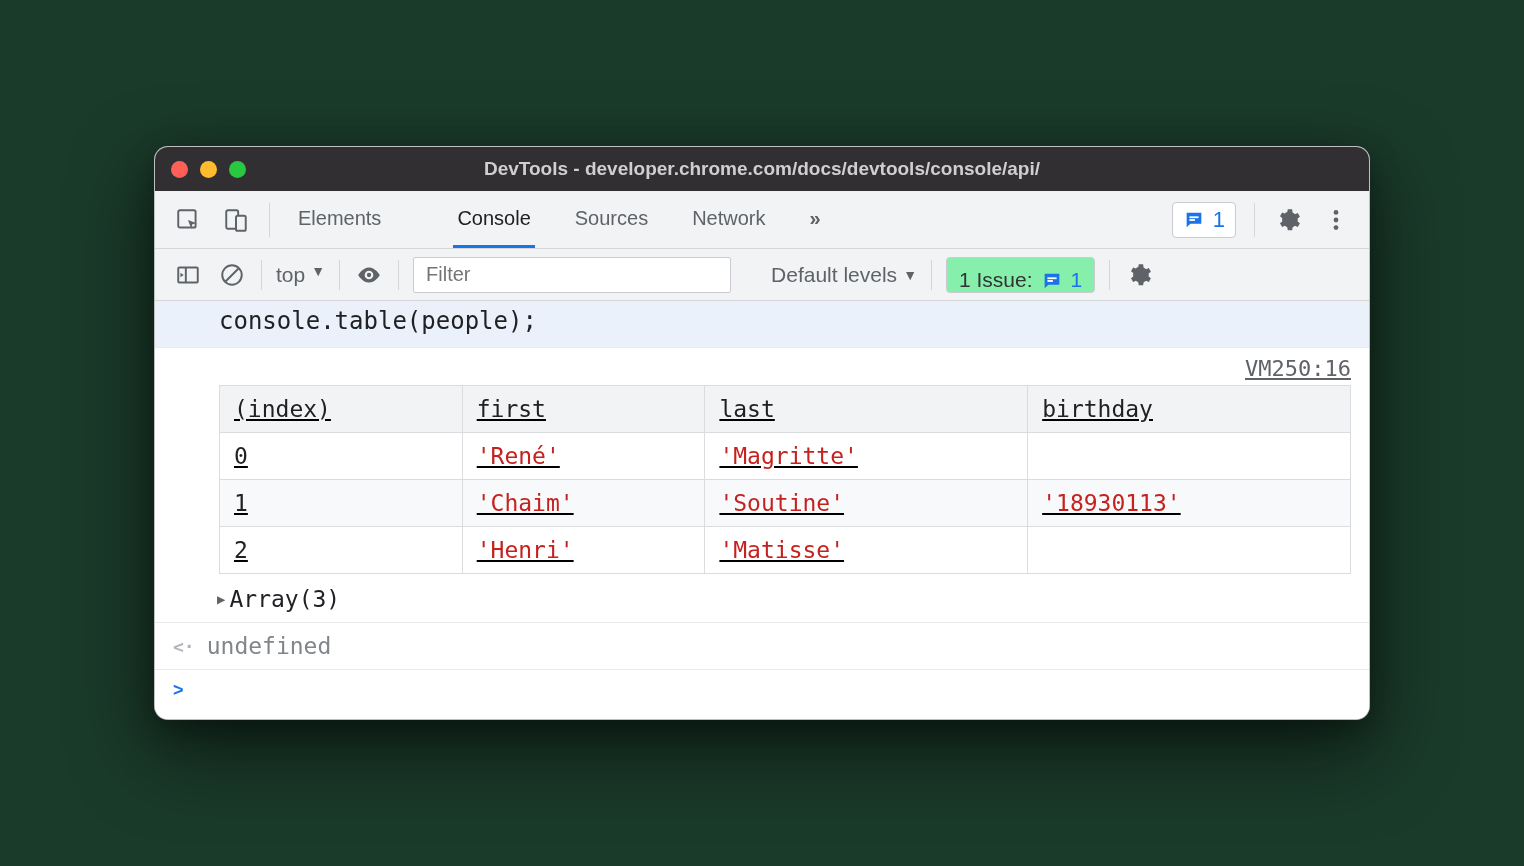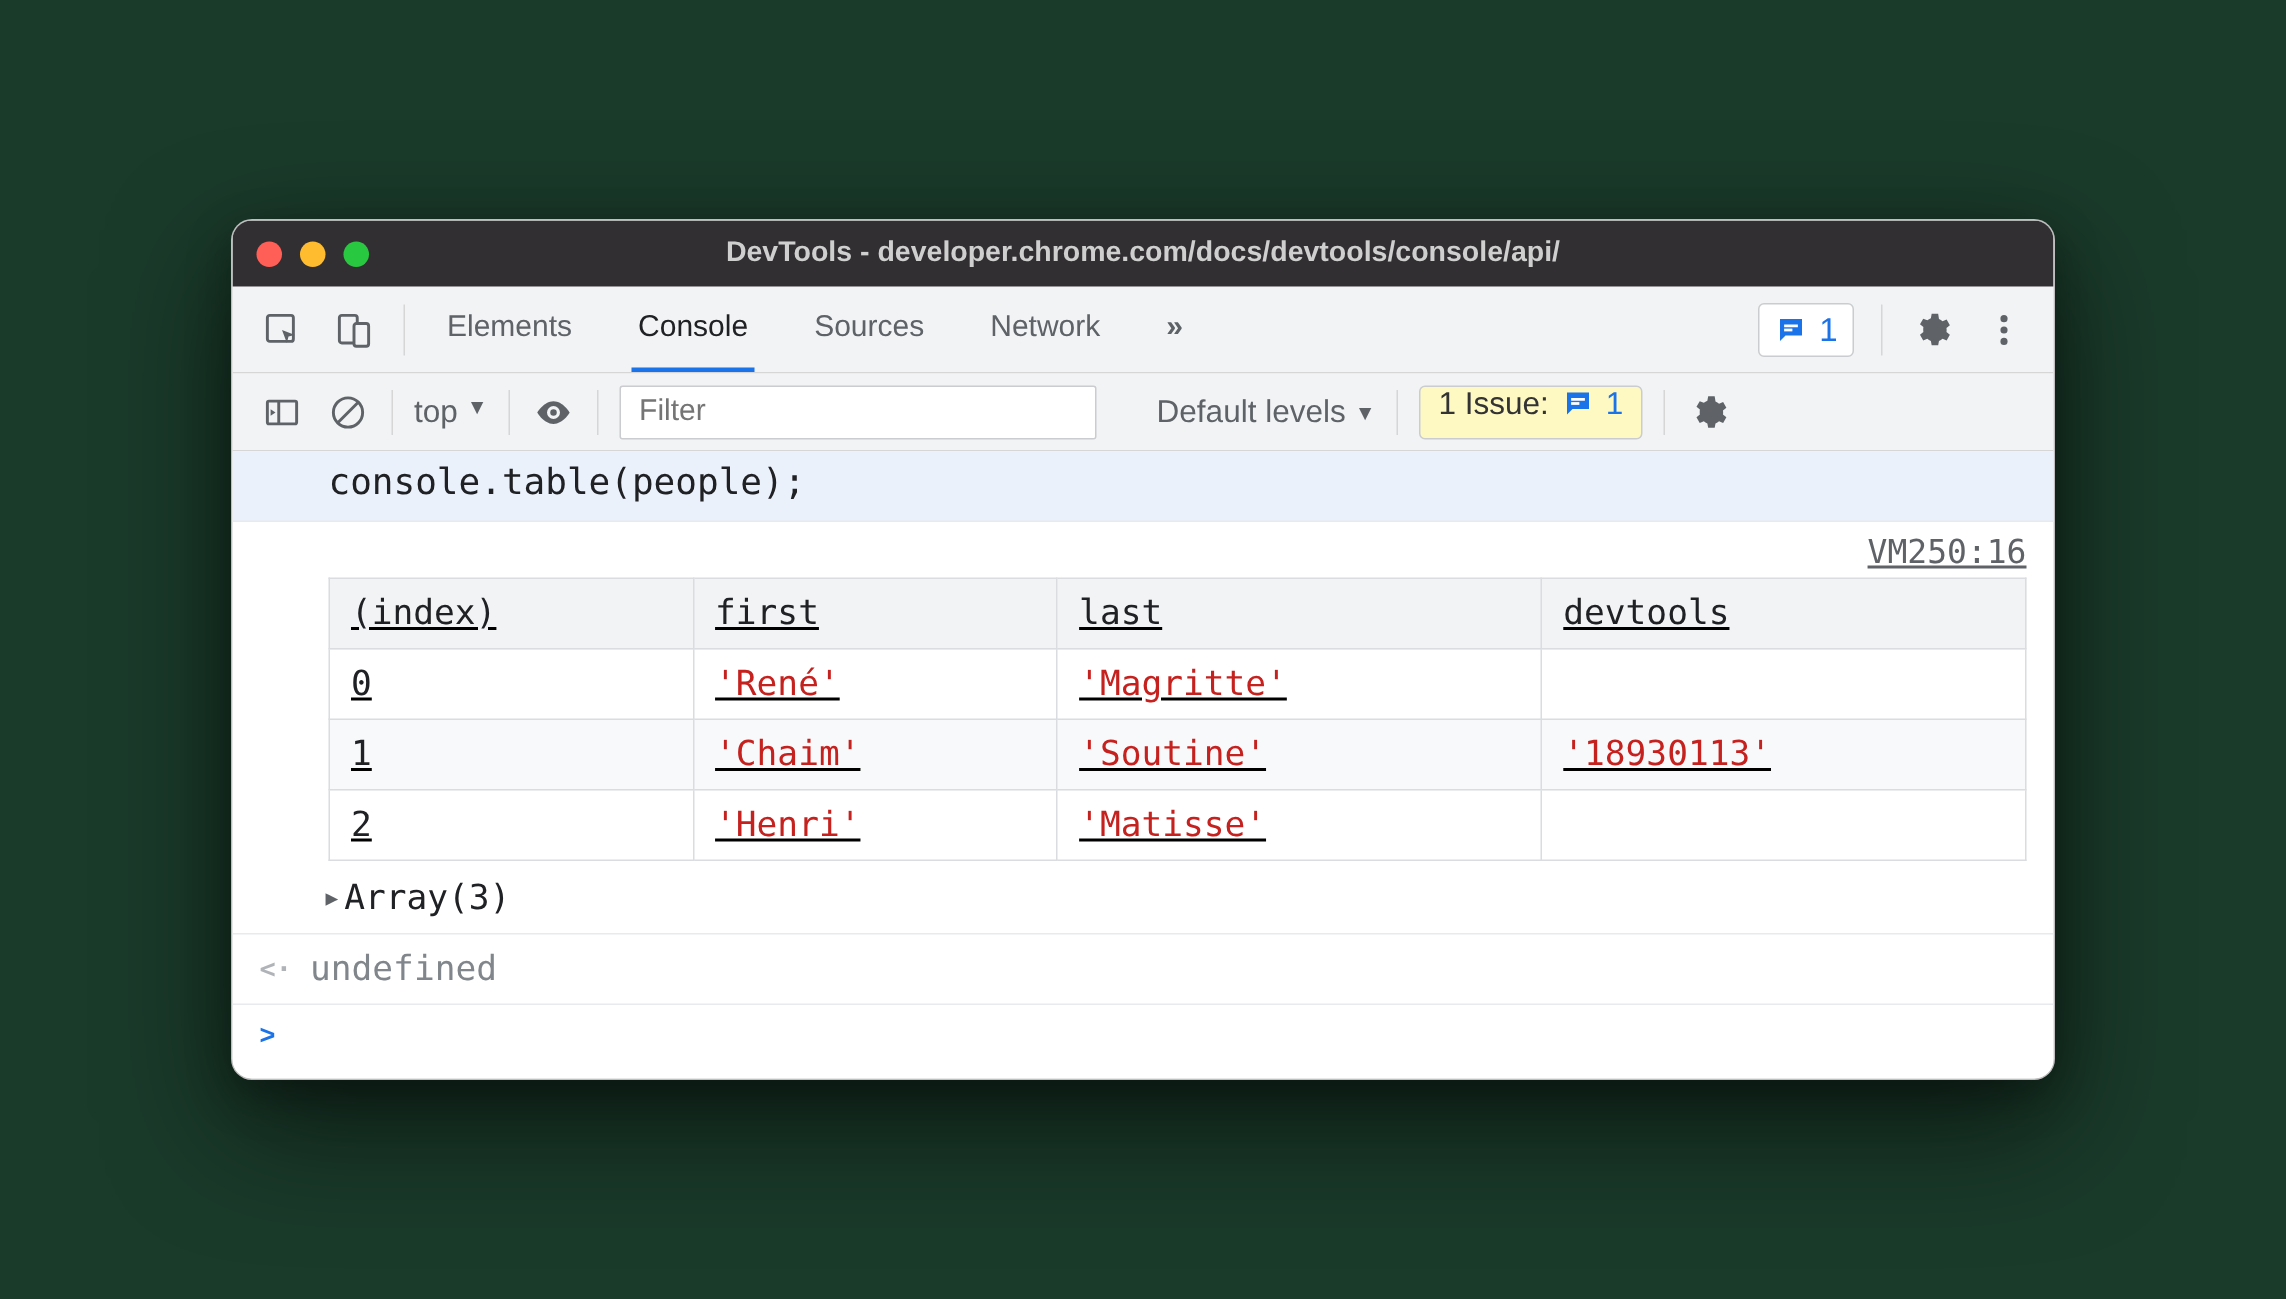--- a/index.html
+++ b/index.html
@@ -55,21 +55,21 @@
   .toolbar .divider { width: 1px; height: 34px; background: #d6d6d6; }
   .tabs { display: flex; align-items: stretch; height: 100%; gap: 36px; margin-left: 6px; }
   .tab {
     display: flex; align-items: center;
     font-size: 20px;
     color: #5f6368;
     border-bottom: 3px solid transparent;
     padding: 0 4px;
     cursor: pointer;
   }
-  .tab.active { color: #202124; border-bottom-color: #1a73e8; font-weight: 500; }
+  .tab.active { color: #202124; border-bottom-color: #1a73e8; font-weight: 500; margin-left: 32px; }
   .spacer { flex: 1; }
   .msg-badge {
     border: 1px solid #cacccf;
     border-radius: 4px;
     height: 36px;
     padding: 0 10px;
     display: flex;
     align-items: center;
     gap: 8px;
     color: #1a73e8;
@@ -106,23 +106,23 @@
     color: #5f6368;
     border-radius: 2px;
   }
   .levels-sel { display: flex; align-items: center; gap: 6px; cursor: pointer; }
   .issues-badge {
     border: 1px solid #cacccf;
     border-radius: 4px;
     height: 36px;
     padding: 0 12px;
     display: flex;
-    align-items: flex-start;
+    align-items: flex-end;
     gap: 8px;
-    background: #fef9c3;
+    background: #86efac;
     font-size: 21px;
     color: #333;
   }
   .issues-badge .msgicon { color: #1a73e8; }
   .console-body { background: #fff; }
   .code-line {
     background: #eaf1fb;
     padding: 6px 18px 12px 64px;
     font-family: Menlo, Consolas, monospace;
     font-size: 24px;
@@ -302,21 +302,21 @@
     <div class="code-line">console.table(people);</div>
     <div class="source-link">VM250:16</div>
 
     <div class="tbl-wrap">
       <table class="console-table">
         <thead>
           <tr>
             <th>(index)</th>
             <th>first</th>
             <th>last</th>
-            <th>devtools</th>
+            <th>birthday</th>
           </tr>
         </thead>
         <tbody>
           <tr>
             <td>0</td>
             <td><span class="str">'René'</span></td>
             <td><span class="str">'Magritte'</span></td>
             <td><span class="str"></span></td>
           </tr>
           <tr>

